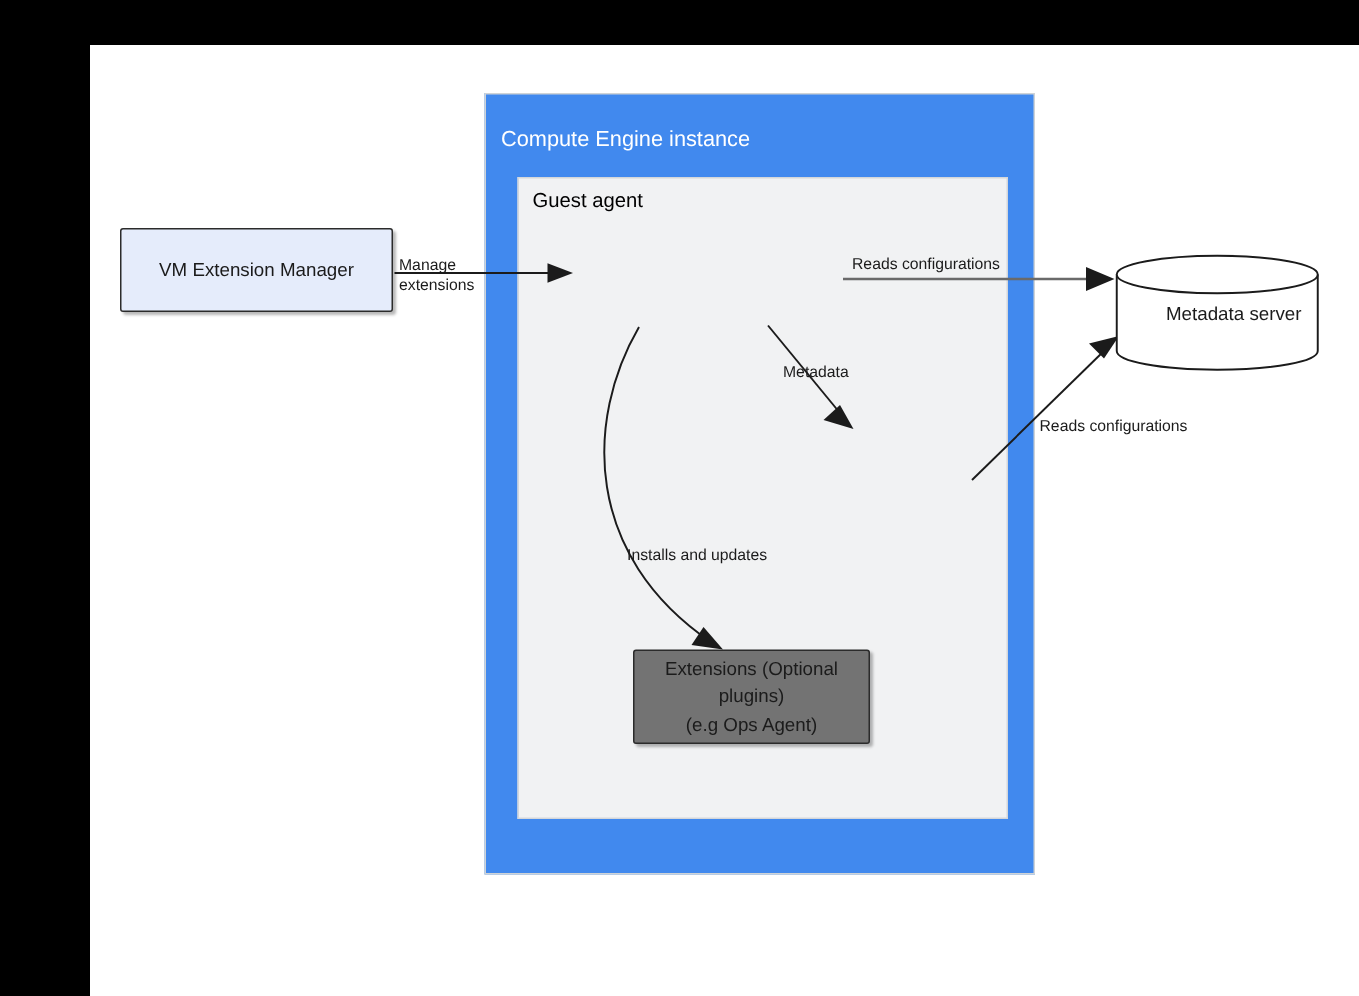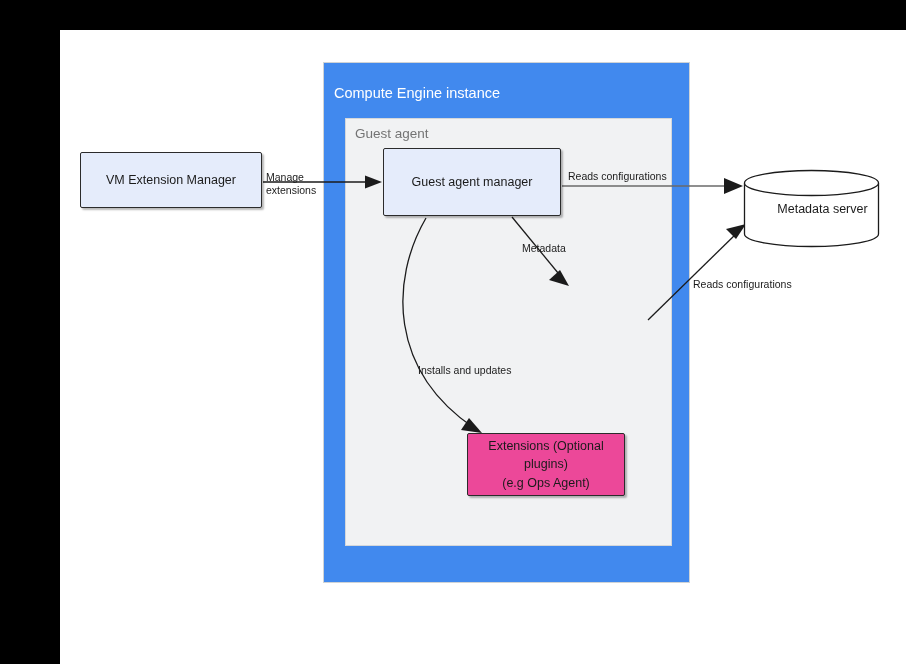--- a/index.html
+++ b/index.html
@@ -57,41 +57,41 @@
     height: 428px;
     background: #f1f2f3;
     border: 1px solid #d4d7da;
     box-sizing: border-box;
   }
   #ga-title {
     position: absolute;
     left: 9px;
     top: 7px;
     font-size: 13.5px;
-    color: #737373;
+    color: #000000;
     white-space: nowrap;
   }
 
   
   .node {
     position: absolute;
     box-sizing: border-box;
     border-radius: 2px;
     border: 1.3px solid #2b2b2b;
     display: flex;
     align-items: center;
     justify-content: center;
     text-align: center;
     font-size: 12.5px;
     color: #1b1b1b;
     line-height: 1.45;
     box-shadow: 2px 2px 2px rgba(0,0,0,0.28);
   }
   .node-blue { background: #e5ecfb; }
-  .node-orange { background: #ec4899; margin-left: 45px; }
+  .node-orange { background: #737373; }
 
   #vm-ext-mgr {
     left: 20px;
     top: 122px;
     width: 182px;
     height: 56px;
   }
   #guest-agent-manager {
     left: 323px;
     top: 118px;
@@ -206,23 +206,20 @@
 extensions</div>
     <div class="edge-label" id="lbl-reads-cfg-top">Reads configurations</div>
     <div class="edge-label" id="lbl-manages">Metadata</div>
     <div class="edge-label" id="lbl-installs-updates">Installs and updates</div>
     <div class="edge-label" id="lbl-reads-cfg-bottom">Reads configurations</div>
 
     <div class="node node-blue" id="vm-ext-mgr">
       <span>VM Extension Manager</span>
     </div>
 
-    <div class="node node-blue" id="guest-agent-manager">
-      <span>Guest agent manager</span>
-    </div>
 
 
     <div class="node node-orange" id="extensions">
       <span>Extensions (Optional plugins)</span>
       <span>(e.g  Ops Agent)</span>
     </div>
 
     <div id="metadata-server">
       <svg width="137" height="79" viewBox="0 0 137 79">
         <path d="M 1.5 14 L 1.5 65 C 1.5 72, 31 77.5, 68.5 77.5 C 106 77.5, 135.5 72, 135.5 65 L 135.5 14" fill="#ffffff" stroke="#1b1b1b" stroke-width="1.3"></path>

